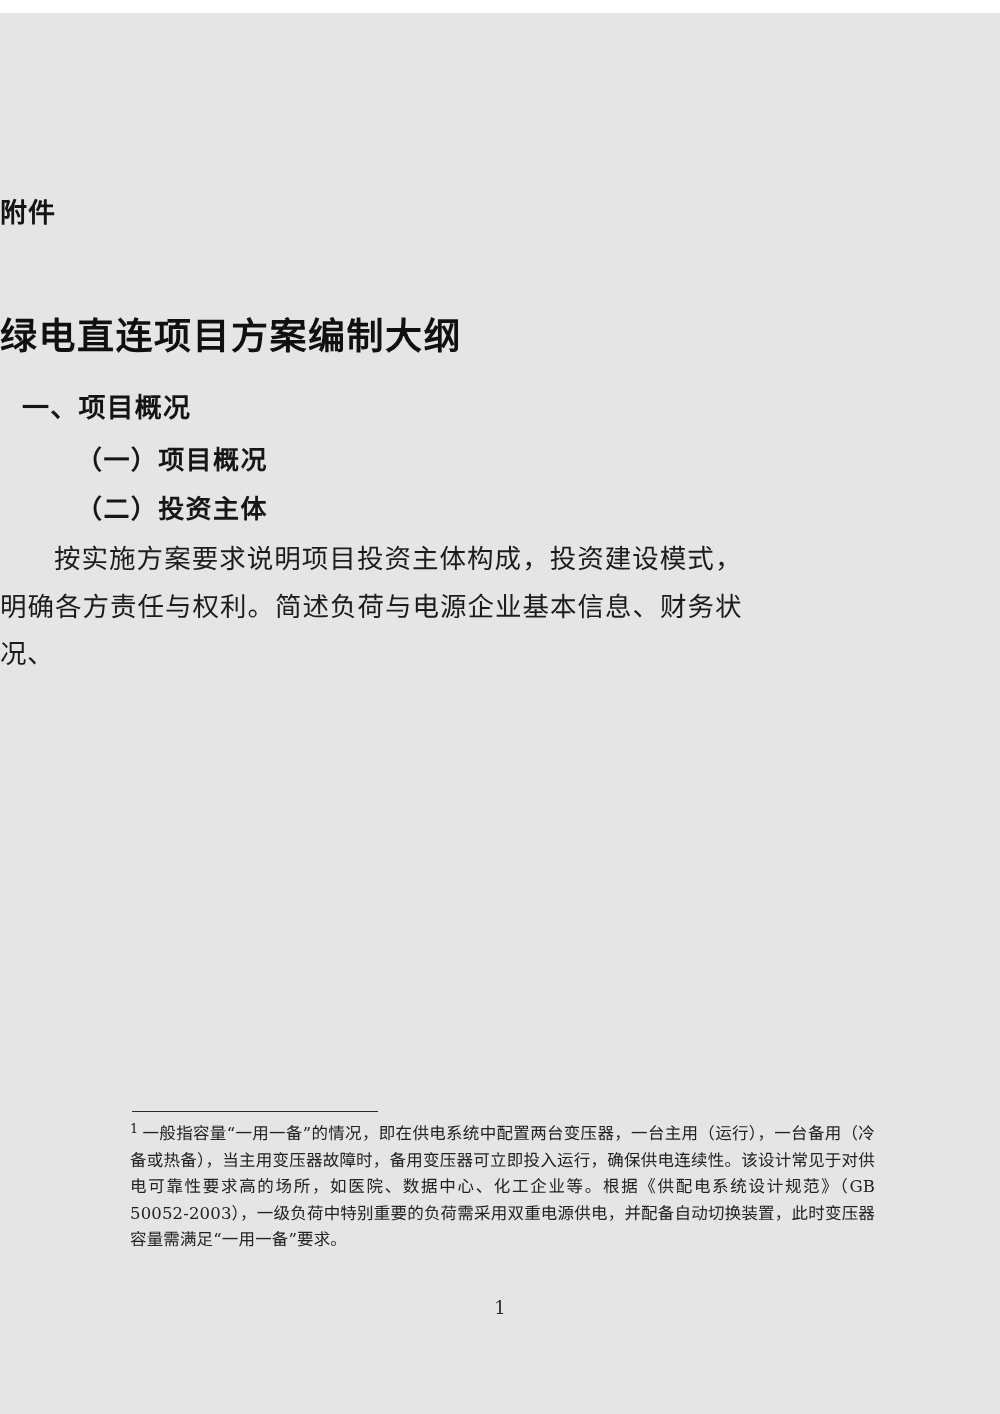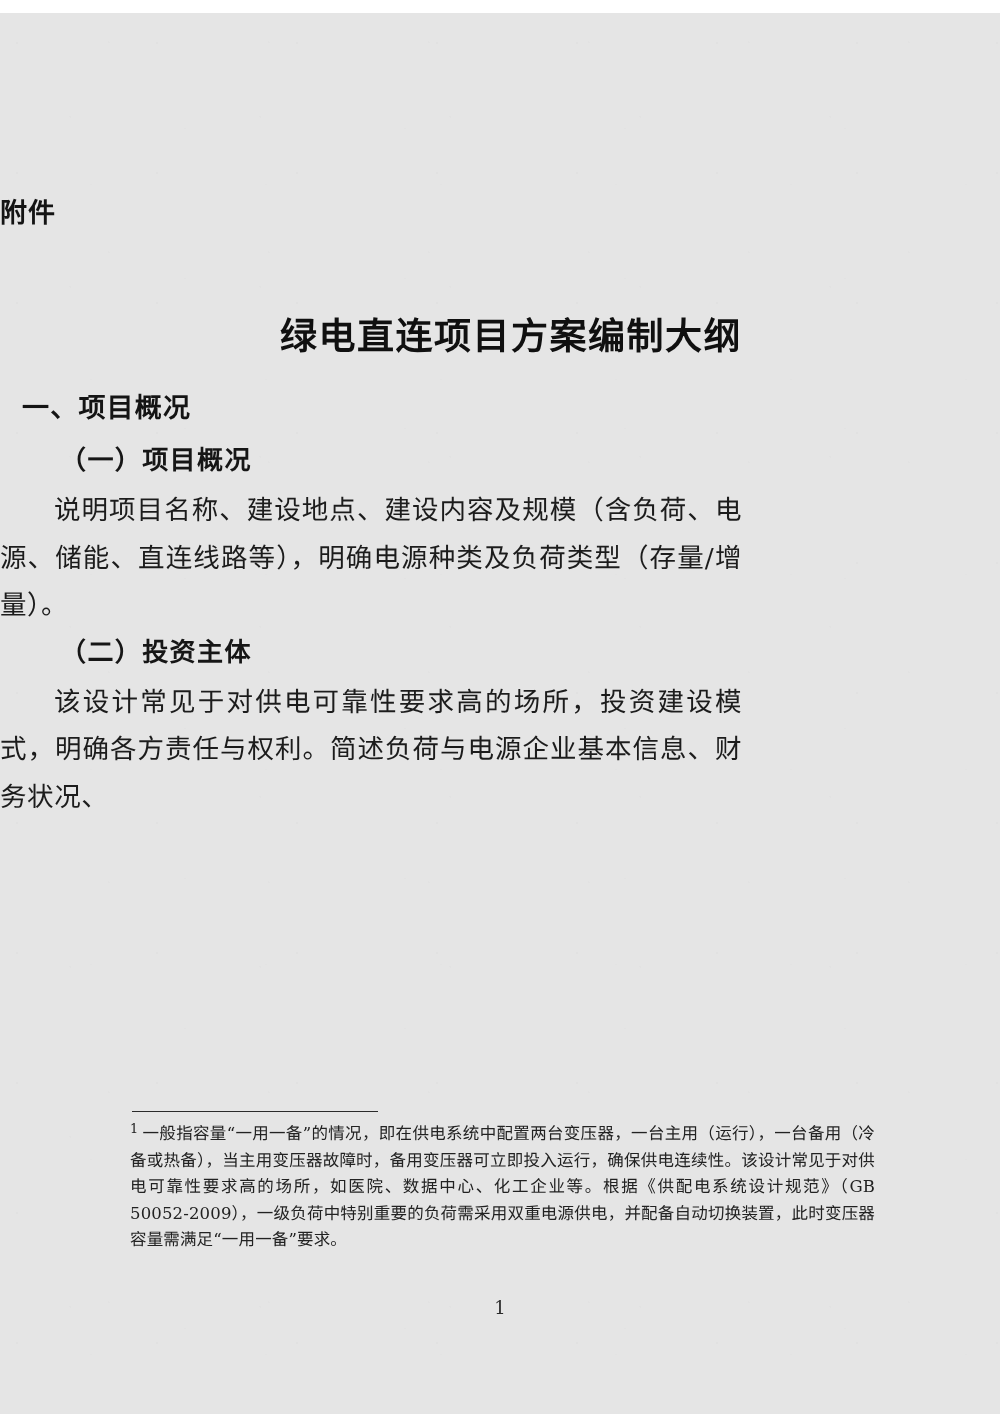--- a/index.html
+++ b/index.html
@@ -49,21 +49,21 @@
     color: #141414;
     line-height: 1;
   }
 
   
   .doc-title {
     position: absolute;
     left: 0;
     top: 276px;
     width: 742px;
-    text-align: right;
+    text-align: left;
     font-family: "DejaVu Sans", "Liberation Sans", sans-serif;
     font-size: 37px;
     font-weight: 700;
     letter-spacing: 1.5px;
     color: #101010;
     line-height: 1.25;
   }
 
   
   .body-flow {
@@ -79,21 +79,21 @@
     font-family: "DejaVu Sans", "Liberation Sans", sans-serif;
     font-size: 27px;
     font-weight: 700;
     letter-spacing: 1.2px;
     line-height: 46px;
     color: #141414;
   }
 
   h3.sec-2 {
     margin: 0 0 2px 0;
-    padding-left: 60px;
+    padding-left: 76px;
     font-family: "DejaVu Serif", "Liberation Serif", serif;
     font-size: 26px;
     font-weight: 700;
     letter-spacing: 1.4px;
     line-height: 47px;
     color: #161616;
   }
 
   p.para {
     margin: 0;
@@ -169,30 +169,29 @@
   <div class="attachment-label">附件</div>
 
   <h1 class="doc-title">绿电直连项目方案编制大纲</h1>
 
   <div class="body-flow">
 
     <h2 class="sec-1">一、项目概况</h2>
 
     <h3 class="sec-2">（一）项目概况</h3>
 
-    <p class="para">说明项目名称、建设地点、建设内容及规模（含负荷、电源、储能、直连线路等），明确电源种类及负荷类型（存量/增量）。</p>
 
     <h3 class="sec-2">（二）投资主体</h3>
 
 
 
-    <p class="para">该设计常见于对供电可靠性要求高的场所，投资建设模式，明确各方责任与权利。简述负荷与电源企业基本信息、财务状况、</p>
+    <p class="para">按实施方案要求说明项目投资主体构成，投资建设模式，明确各方责任与权利。简述负荷与电源企业基本信息、财务状况、</p>
 
   </div>
 
   <div class="footnote-zone">
     <div class="footnote-rule"></div>
-    <p class="footnote-text"><sup class="fn-num">1</sup><span>一般指容量“一用一备”的情况，即在供电系统中配置两台变压器，一台主用（运行），一台备用（冷备或热备），当主用变压器故障时，备用变压器可立即投入运行，确保供电连续性。该设计常见于对供电可靠性要求高的场所，如医院、数据中心、化工企业等。根据《供配电系统设计规范》（GB 50052-2009），一级负荷中特别重要的负荷需采用双重电源供电，并配备自动切换装置，此时变压器容量需满足“一用一备”要求。</span></p>
+    <p class="footnote-text"><sup class="fn-num">1</sup><span>一般指容量“一用一备”的情况，即在供电系统中配置两台变压器，一台主用（运行），一台备用（冷备或热备），当主用变压器故障时，备用变压器可立即投入运行，确保供电连续性。该设计常见于对供电可靠性要求高的场所，如医院、数据中心、化工企业等。根据《供配电系统设计规范》（GB 50052-2003），一级负荷中特别重要的负荷需采用双重电源供电，并配备自动切换装置，此时变压器容量需满足“一用一备”要求。</span></p>
   </div>
 
   <div class="page-number">1</div>
 
 </div>
 
 </body></html>

